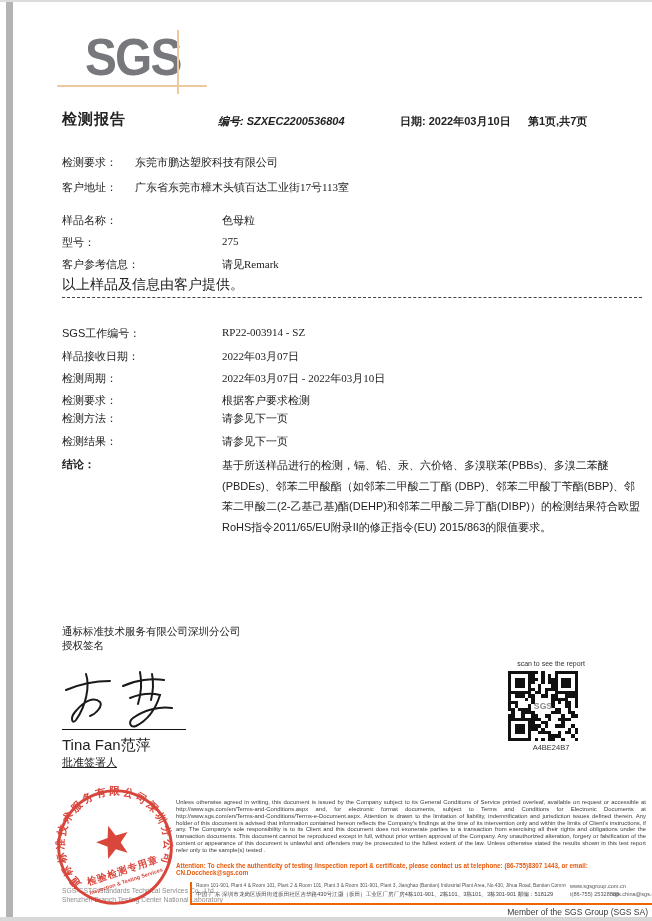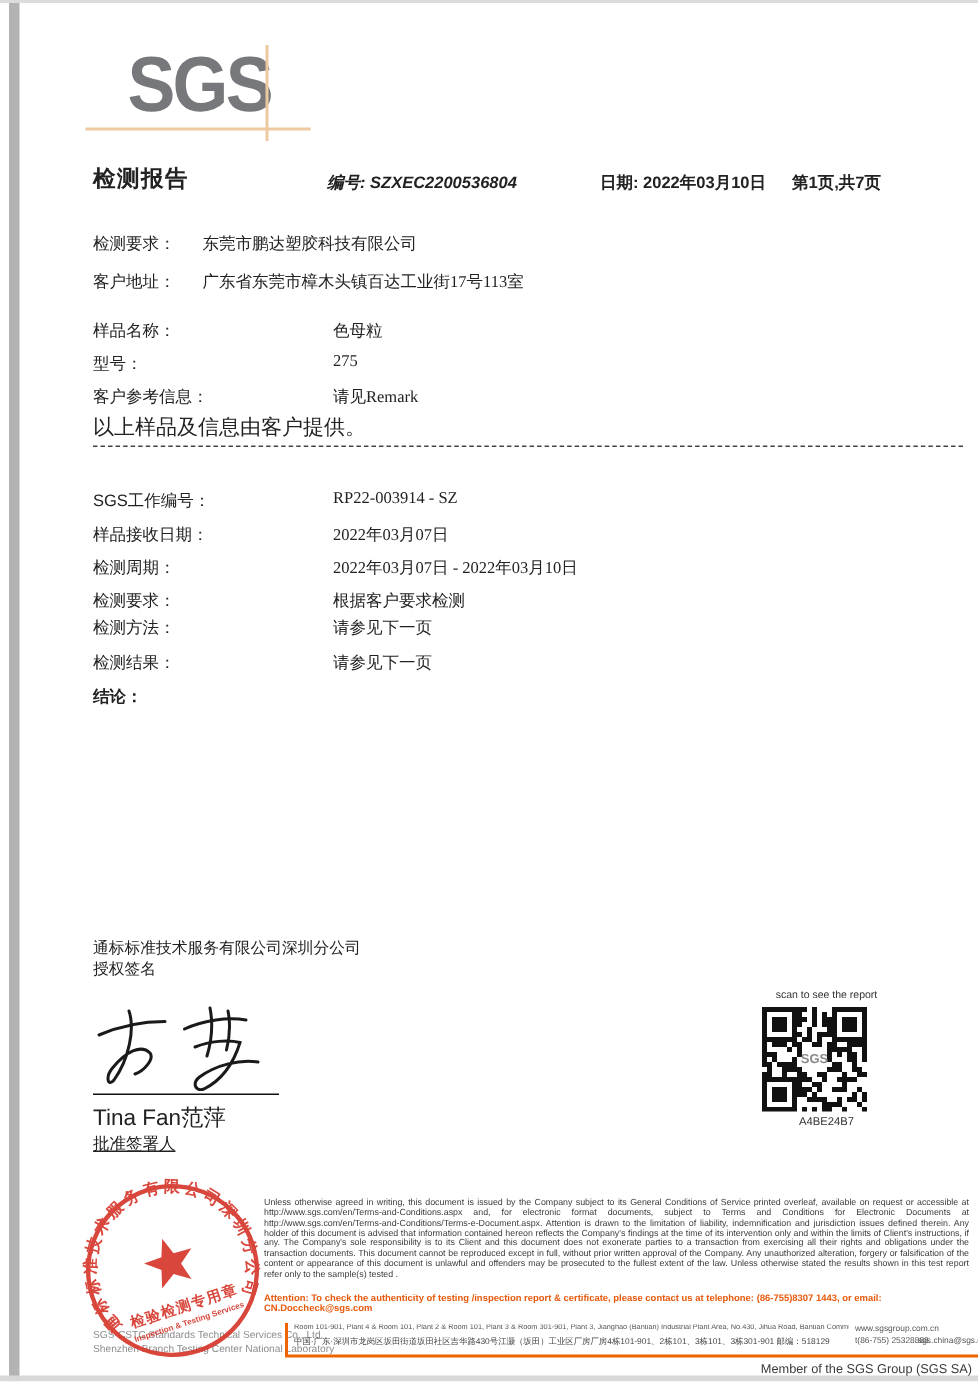--- a/index.html
+++ b/index.html
@@ -121,20 +121,21 @@
   <div class="abs row" style="top:411px;">
     <span class="lbl">检测方法：</span>
     <span class="val val-c2">请参见下一页</span>
   </div>
   <div class="abs row" style="top:434px;">
     <span class="lbl">检测结果：</span>
     <span class="val val-c2">请参见下一页</span>
   </div>
 
   <div class="abs conclusion-lbl">结论：</div>
+  <div class="abs conclusion-text">基于所送样品进行的检测，镉、铅、汞、六价铬、多溴联苯(PBBs)、多溴二苯醚(PBDEs)、邻苯二甲酸酯（如邻苯二甲酸二丁酯 (DBP)、邻苯二甲酸丁苄酯(BBP)、邻苯二甲酸二(2-乙基己基)酯(DEHP)和邻苯二甲酸二异丁酯(DIBP)）的检测结果符合欧盟RoHS指令2011/65/EU附录II的修正指令(EU) 2015/863的限值要求。</div>
 
   <div class="abs sig-company">通标标准技术服务有限公司深圳分公司</div>
   <div class="abs sig-auth">授权签名</div>
   <svg class="abs sig-draw" width="130" height="62" viewBox="0 0 130 62">
     <g fill="none" stroke="#1a1a1a" stroke-width="2" stroke-linecap="round">
       <path d="M6,22 C20,16 36,13 50,13"></path>
       <path d="M26,6 C30,18 26,38 16,52 C12,57 10,50 15,44 C24,33 34,28 40,34 C43,38 36,46 30,48"></path>
       <path d="M63,18 C76,12 92,10 104,12"></path>
       <path d="M80,4 C82,14 81,26 78,36"></path>
       <path d="M92,6 C94,16 93,24 91,32"></path>

